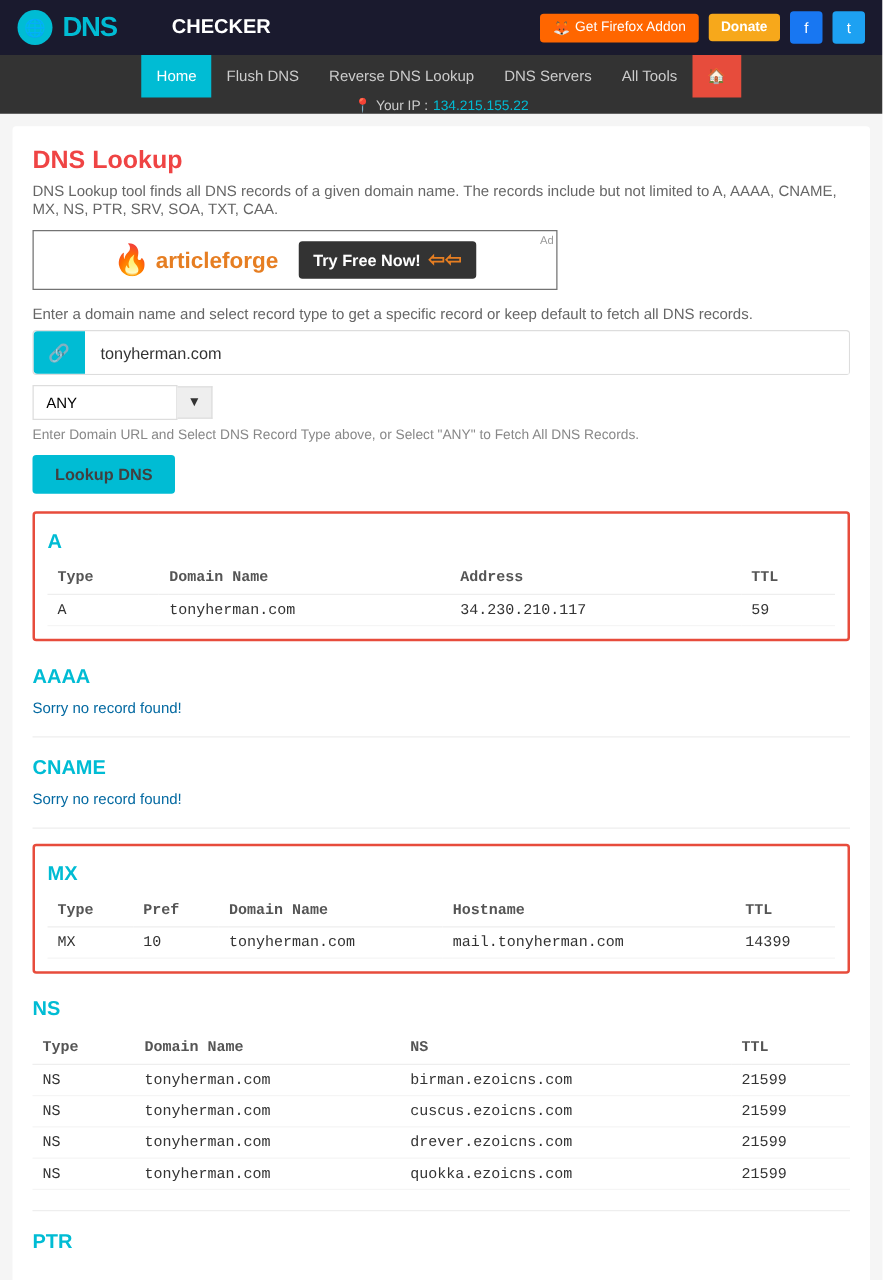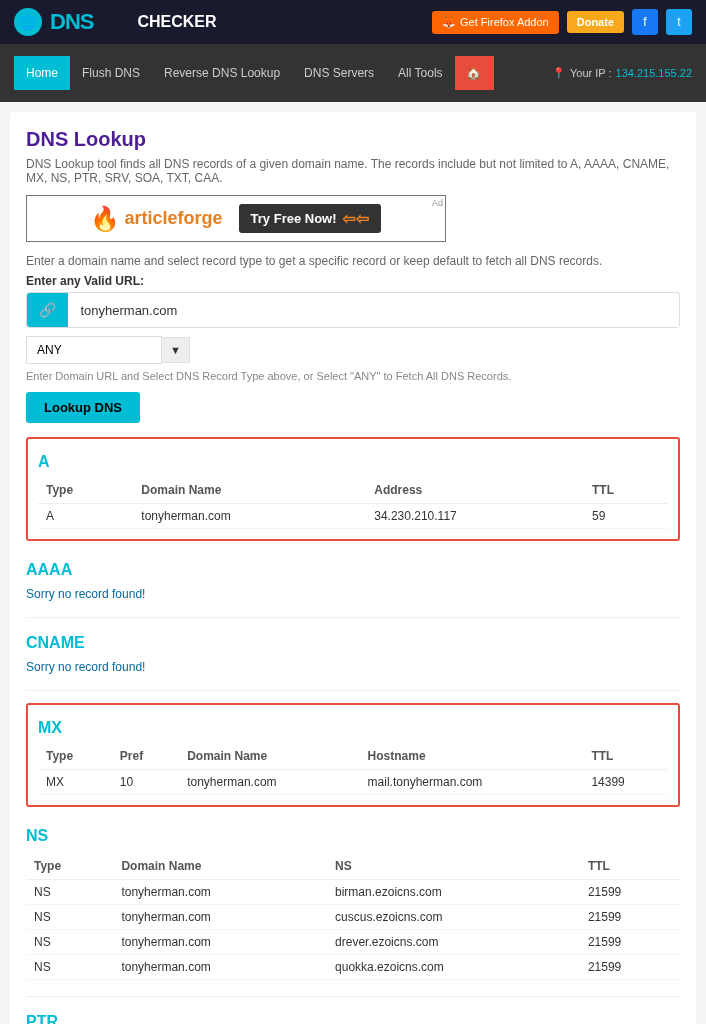--- a/index.html
+++ b/index.html
@@ -11,64 +11,64 @@
     .logo-dns { color: #00bcd4; font-size: 22px; font-weight: 900; letter-spacing: -1px; }
     .logo-checker { color: white; font-size: 16px; font-weight: 700; padding-left: 40px; }
     .logo-icon { width: 28px; height: 28px; background: #00bcd4; border-radius: 50%; display: flex; align-items: center; justify-content: center; color: white; font-size: 14px; margin-right: 4px; }
     .header-right { display: flex; align-items: center; gap: 8px; }
     .firefox-btn { background: #ff6600; color: white; border: none; padding: 5px 10px; border-radius: 3px; font-size: 11px; cursor: pointer; display: flex; align-items: center; gap: 4px; }
     .donate-btn { background: #f7a81b; color: white; border: none; padding: 5px 10px; border-radius: 3px; font-size: 11px; cursor: pointer; font-weight: bold; }
     .social-btn { background: #1877f2; color: white; border: none; width: 26px; height: 26px; border-radius: 3px; font-size: 12px; cursor: pointer; }
     .social-btn.twitter { background: #1da1f2; }
 
     
-    .nav { background: #333; display: flex; align-items: center; justify-content: space-between; padding: 12px 14px; }
+    .nav { background: #333; display: flex; align-items: center; justify-content: space-between; padding: 0 14px; flex-direction: column; }
     .nav-left { display: flex; }
     .nav-item { color: #ccc; padding: 10px 12px; font-size: 12px; cursor: pointer; text-decoration: none; display: block; }
     .nav-home { background: #00bcd4; color: white; }
     .nav-icon { background: #e74c3c; color: white; padding: 10px 12px; font-size: 12px; cursor: pointer; }
     .nav-right { color: #ccc; font-size: 11px; display: flex; align-items: center; gap: 4px; }
     .nav-ip { color: #00bcd4; }
 
     
     .content { background: white; margin: 10px; padding: 16px; border-radius: 3px; }
-    .page-title { font-size: 20px; font-weight: bold; color: #4c1d95; margin-bottom: 6px; }
+    .page-title { font-size: 20px; font-weight: bold; color: #ef4444; margin-bottom: 6px; }
     .page-desc { font-size: 12px; color: #666; margin-bottom: 10px; }
 
     
     .ad-banner { border: 1px solid #737373; padding: 8px; margin-bottom: 12px; display: flex; align-items: center; justify-content: center; background: #fff; position: relative; max-width: 420px; }
     .ad-badge { position: absolute; top: 2px; right: 2px; font-size: 9px; color: #999; }
     .ad-logo { display: flex; align-items: center; gap: 4px; margin-right: 16px; }
     .ad-logo-icon { color: #e67e22; font-size: 24px; }
     .ad-logo-text { font-size: 18px; color: #e67e22; font-weight: bold; }
     .ad-content { display: flex; flex-direction: column; align-items: flex-start; }
     .ad-title { font-size: 16px; font-weight: bold; color: #333; }
     .ad-btn { background: #333; color: white; padding: 5px 12px; border-radius: 3px; font-size: 13px; font-weight: bold; display: flex; align-items: center; gap: 6px; }
     .ad-arrows { color: #e67e22; font-size: 16px; }
 
     
     .form-label { font-size: 12px; color: #666; margin-bottom: 6px; }
     .url-label { font-size: 12px; font-weight: bold; margin-bottom: 4px; }
     .url-input-wrap { display: flex; align-items: center; border: 1px solid #ddd; border-radius: 3px; margin-bottom: 8px; }
     .url-icon { background: #00bcd4; padding: 9px 12px; color: white; border-radius: 3px 0 0 3px; font-size: 14px; }
     .url-input { border: none; outline: none; padding: 9px 12px; font-size: 13px; width: 100%; color: #333; }
     .select-wrap { display: flex; align-items: center; margin-bottom: 6px; }
-    .select-box { border: 1px solid #ddd; padding: 6px 10px; font-size: 12px; background: white; appearance: none; width: 136px; }
+    .select-box { border: 1px solid #ddd; padding: 6px 10px; font-size: 12px; background: white; appearance: none; width: 116px; }
     .select-arrow { background: #eee; border: 1px solid #ddd; border-left: none; padding: 6px 8px; font-size: 11px; cursor: pointer; }
     .select-note { font-size: 11px; color: #888; margin-bottom: 10px; }
-    .lookup-btn { background: #00bcd4; color: #000000; border: none; padding: 8px 18px; border-radius: 3px; font-size: 13px; cursor: pointer; font-weight: bold; }
+    .lookup-btn { background: #00bcd4; color: #404040; border: none; padding: 8px 18px; border-radius: 3px; font-size: 13px; cursor: pointer; font-weight: bold; }
 
     
     .results { margin-top: 14px; }
     .section { margin-bottom: 16px; }
     .section-title { font-size: 16px; font-weight: bold; color: #00bcd4; margin-bottom: 8px; padding-top: 4px; }
     .no-record { font-size: 12px; color: #0369a1; margin-left: 0; }
 
     
-    .dns-table { width: 100%; border-collapse: collapse; font-size: 12px; }
+    .dns-table { width: 100%; border-collapse: collapse; font-size: 12px; font-family: Liberation Mono, monospace; }
     .dns-table th { text-align: left; padding: 6px 8px; font-weight: bold; color: #555; border-bottom: 1px solid #eee; }
     .dns-table td { padding: 5px 8px; color: #333; border-bottom: 1px solid #f5f5f5; }
 
     
     .section-highlighted { border: 2px solid #e74c3c; border-radius: 3px; padding: 10px; margin-bottom: 16px; }
     .section-highlighted .section-title { margin-bottom: 6px; }
 
     
     .section-divider { border: none; border-top: 1px solid #eee; margin: 12px 0; }
   </style>
@@ -122,21 +122,20 @@
     <div class="ad-content">
       <div class="ad-btn">
         <span>Try Free Now!</span>
         <span class="ad-arrows">⇦⇦</span>
       </div>
     </div>
   </div>
 
   
   <p class="form-label">Enter a domain name and select record type to get a specific record or keep default to fetch all DNS records.</p>
-  <p class="url-label">Enter any Valid URL:</p>
   <div class="url-input-wrap">
     <span class="url-icon">🔗</span>
     <input class="url-input" type="text" value="tonyherman.com" style="">
   </div>
   <div class="select-wrap">
     <select class="select-box">
       <option>ANY</option>
       <option>A</option>
       <option>AAAA</option>
       <option>CNAME</option>

